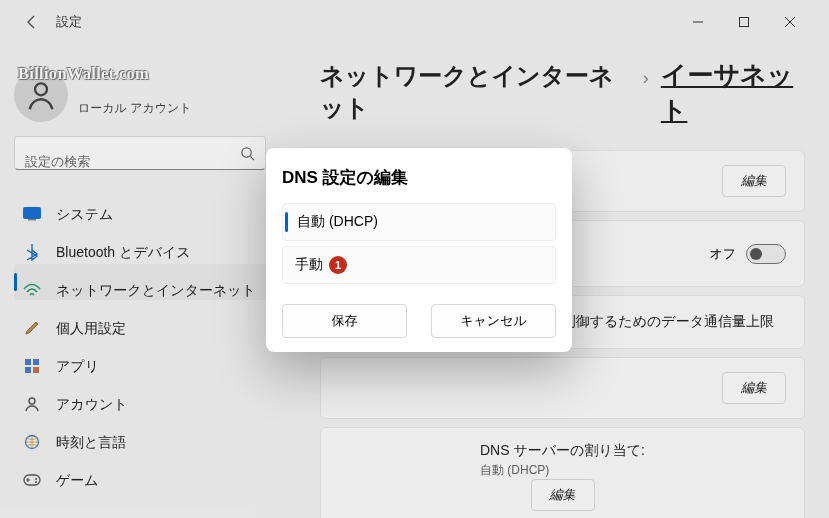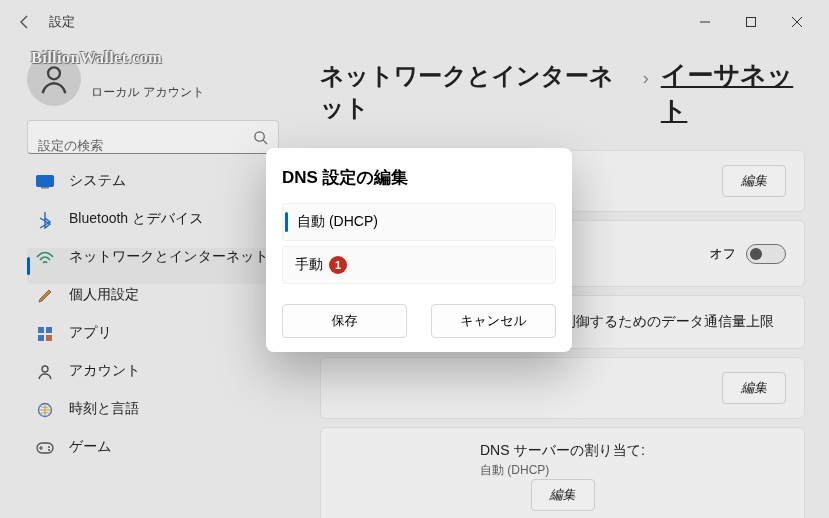--- a/index.html
+++ b/index.html
@@ -1,36 +1,36 @@
 <!DOCTYPE html>
 <html><head>
 <meta charset="utf-8">
 <style>
 * { box-sizing: border-box; margin: 0; padding: 0; font-family: "Yu Gothic UI", "Segoe UI", sans-serif; }
 body { width: 829px; height: 518px; background: #f3f3f3; position: relative; overflow: hidden; }
 
 
-.titlebar { height: 44px; display: flex; align-items: center; padding: 0 9px; }
+.titlebar { height: 44px; display: flex; align-items: center; padding: 0 16px; }
 .titlebar .back { width: 32px; height: 32px; display: flex; align-items: center; justify-content: center; font-size: 18px; color: #555; }
 .titlebar .title { font-size: 13px; margin-left: 8px; color: #333; }
 .titlebar .spacer { flex: 1; }
 .titlebar .win-btn { width: 46px; height: 32px; display: flex; align-items: center; justify-content: center; color: #333; }
 
 
-.left { position: absolute; left: 0; top: 44px; width: 290px; padding: 8px 0 0 27px; }
+.left { position: absolute; left: 0; top: 60px; width: 290px; padding: 8px 0 0 14px; }
 .avatar-row { display: flex; align-items: center; margin-bottom: 14px; position: relative; height: 54px; }
 .avatar { width: 54px; height: 54px; background: #d6d6d6; border-radius: 50%; display: flex; align-items: center; justify-content: center; }
 .avatar svg { width: 34px; height: 34px; }
 .avatar-text { margin-left: 10px; font-size: 12px; color: #444; margin-top: 26px; }
 .watermark { position: absolute; left: 4px; top: -4px; font-family: Georgia, serif; font-weight: bold; font-size: 16.5px; color: #fff; text-shadow: 0 0 2px #555, 1px 1px 0 #888, -1px -1px 0 #888; letter-spacing: 0.3px; }
 .searchbox { display: flex; align-items: center; width: 252px; height: 34px; background: #fdfdfd; border: 1px solid #d9d9d9; border-bottom: 1.5px solid #8a8a8a; border-radius: 4px; padding: 0 10px; margin-bottom: 18px; }
 .searchbox span:first-child { flex: 1; font-size: 13px; color: #666; margin-top: 17px; }
 
 .nav { display: flex; flex-direction: column; gap: 2px; }
-.nav-item { display: flex; align-items: flex-start; height: 36px; padding: 0 10px 0 8px; border-radius: 4px; font-size: 14px; color: #222; position: relative; }
+.nav-item { display: flex; align-items: flex-end; height: 36px; padding: 0 10px 0 8px; border-radius: 4px; font-size: 14px; color: #222; position: relative; }
 .nav-item .ico { width: 20px; height: 20px; display: inline-flex; align-items: center; justify-content: center; margin-right: 14px; }
 .nav-item.active { background: #eaeaea; }
 .nav-item.active::before { content: ""; position: absolute; left: 0; top: 9px; bottom: 9px; width: 3px; background: #0067c0; border-radius: 2px; }
 
 
 .content { position: absolute; left: 310px; top: 44px; right: 0; bottom: 0; padding: 14px 24px 0 10px; }
 .breadcrumb { font-size: 24px; color: #222; display: flex; align-items: baseline; gap: 12px; margin-bottom: 22px; }
 .breadcrumb .parent { font-weight: 600; }
 .breadcrumb .chev { color: #888; font-size: 18px; }
 .breadcrumb .current { font-weight: 700; font-size: 26px; text-decoration: underline; }

